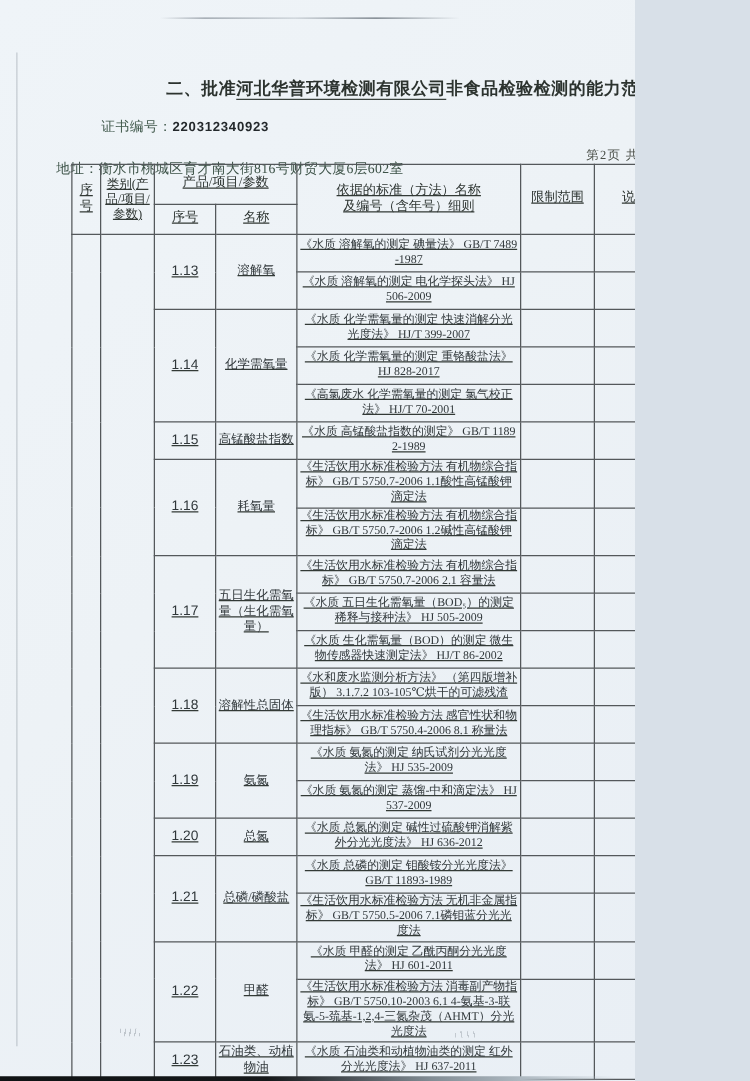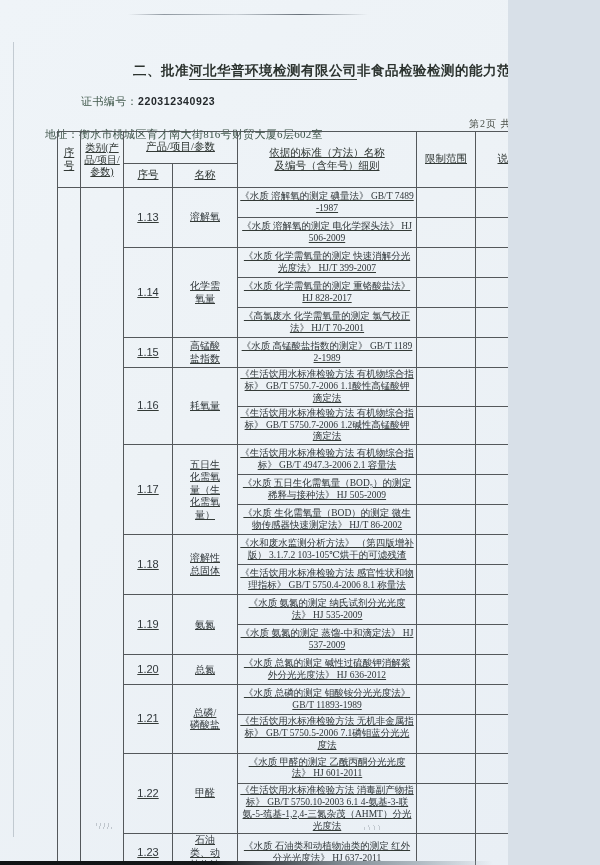--- a/index.html
+++ b/index.html
@@ -38,21 +38,21 @@
     padding:1px 2px;vertical-align:middle;text-align:center;
     font-weight:normal;color:#30373a;
     font-size:9.5px;line-height:1.25;
     overflow:hidden;word-break:break-all;}
   .cap-table thead th{font-size:10.5px;line-height:1.2;color:#2d3431;}
   .cap-table thead .h-cat{font-size:10px;padding:0 1px;margin-left:48px;}
   .cap-table thead .h-std{white-space:pre-line;}
   .cap-table tr.hrow1 th{height:29px;}
   .cap-table tr.hrow2 th{height:21px;}
   .cap-table td.c-std{height:27px;}
-  .cap-table td.c-name{font-size:10px;padding:0 16px;}
+  .cap-table td.c-name{font-size:10px;padding:0 1px;}
   .cap-table td.c-sub{font-family:"Liberation Sans","DejaVu Sans",sans-serif;font-size:11px;}
 </style>
 </head>
 <body>
 
 <div class="page">
 
   <div class="scan-top-line"></div>
   <div class="scan-left-line"></div>
   <div class="scan-right-line"></div>
@@ -137,21 +137,21 @@
           <td class="c-note"></td>
         </tr>
         <tr>
           <td class="c-std">《生活饮用水标准检验方法 有机物综合指标》 GB/T 5750.7-2006 1.2碱性高锰酸钾滴定法</td>
           <td class="c-lim"></td>
           <td class="c-note"></td>
         </tr>
         <tr>
           <td class="c-sub" rowspan="3">1.17</td>
           <td class="c-name" rowspan="3">五日生化需氧量（生化需氧量）</td>
-          <td class="c-std">《生活饮用水标准检验方法 有机物综合指标》 GB/T 4947.3-2006 2.1 容量法</td>
+          <td class="c-std">《生活饮用水标准检验方法 有机物综合指标》 GB/T 5750.7-2006 2.1 容量法</td>
           <td class="c-lim"></td>
           <td class="c-note"></td>
         </tr>
         <tr>
           <td class="c-std">《水质 五日生化需氧量（BOD₅）的测定 稀释与接种法》 HJ 505-2009</td>
           <td class="c-lim"></td>
           <td class="c-note"></td>
         </tr>
         <tr>
           <td class="c-std">《水质 生化需氧量（BOD）的测定 微生物传感器快速测定法》 HJ/T 86-2002</td>

